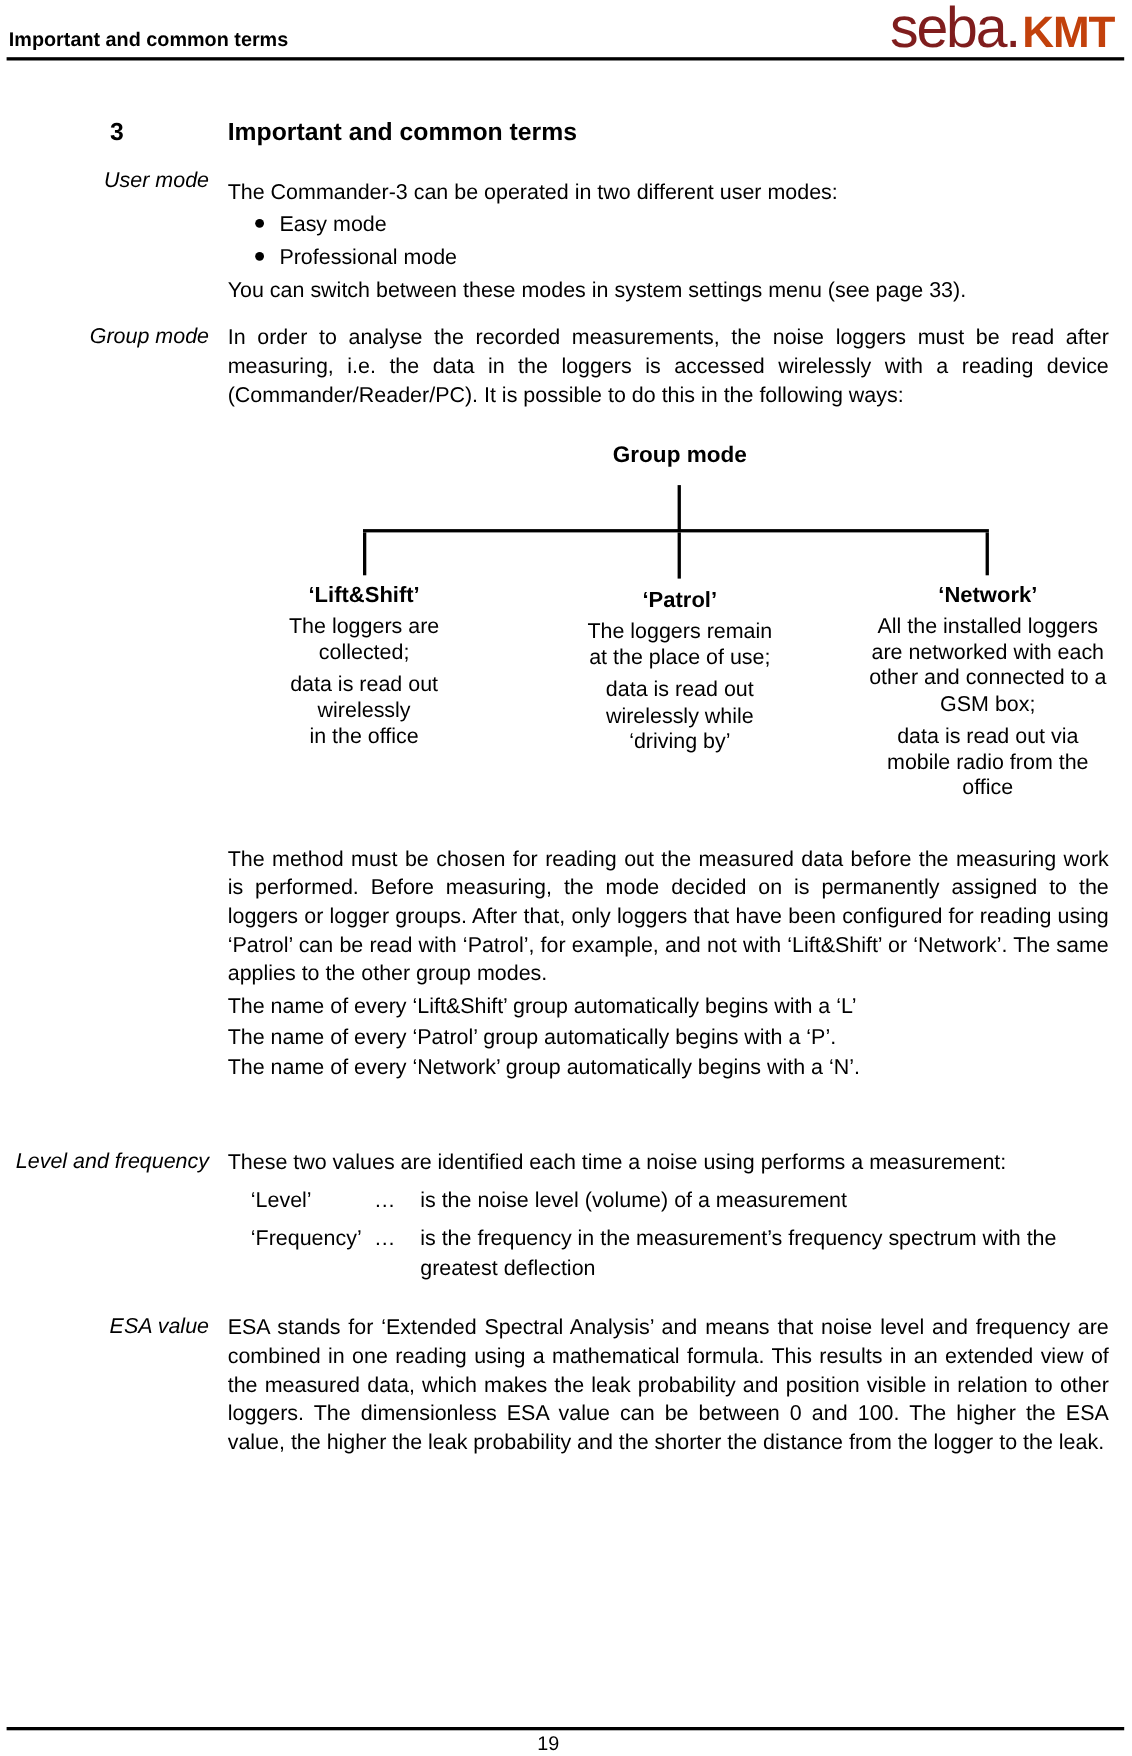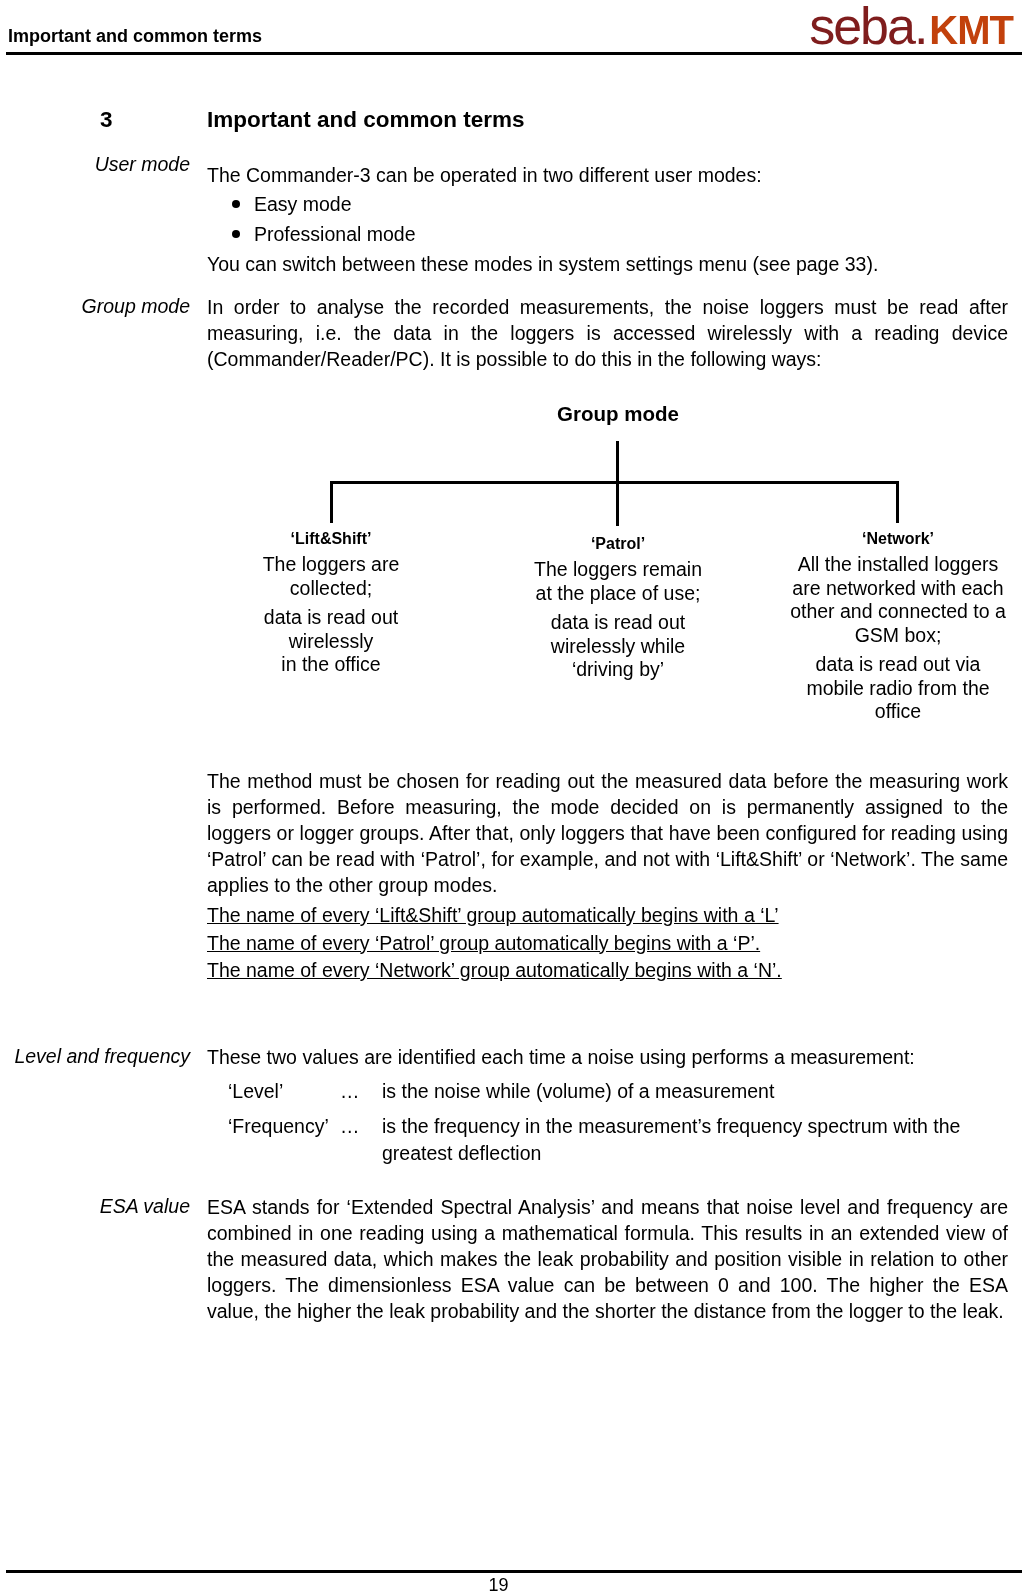--- a/index.html
+++ b/index.html
@@ -24,25 +24,25 @@
   .sec-head{position:absolute;top:107px;left:100px;font-size:22.5px;font-weight:bold;white-space:nowrap;}
   .sec-head .num{display:inline-block;width:107px;}
   
   .bullet-row{position:absolute;left:232px;width:760px;font-size:19.5px;line-height:26px;}
   .bullet-dot{display:inline-block;width:8px;height:8px;border-radius:50%;background:#000;vertical-align:middle;margin-right:14px;margin-top:-3px;}
   
   .diagram{position:absolute;top:390px;left:0;width:1029px;height:365px;}
   .dg-root{position:absolute;left:498px;top:12px;width:240px;text-align:center;font-weight:bold;font-size:20.5px;}
   .dg-line{position:absolute;background:#000;}
   .dg-col{position:absolute;text-align:center;}
-  .dg-col-title{font-weight:bold;font-size:16px;margin-bottom:5px;}
+  .dg-col-title{font-weight:bold;font-size:20px;margin-bottom:5px;}
   .dg-col-text{font-size:19.5px;line-height:23.5px;white-space:pre-line;margin-top:4px;}
   .dg-col-text + .dg-col-text{margin-top:6px;}
   
-  .naming{position:absolute;left:207px;top:902px;width:801px;font-size:19.5px;line-height:27.5px;text-decoration:underline;}
+  .naming{position:absolute;left:207px;top:902px;width:801px;font-size:19.5px;line-height:27.5px;}
   
   .defs{position:absolute;left:228px;top:1078px;width:780px;font-size:19.5px;line-height:27px;}
   .def-row{display:flex;margin-bottom:8px;}
   .def-term{width:112px;flex:0 0 112px;}
   .def-dots{width:42px;flex:0 0 42px;}
   .def-text{width:585px;flex:0 0 585px;}
   
   .footer-rule{position:absolute;top:1570px;left:6px;width:1016px;height:3px;background:#000;}
   .page-number{position:absolute;top:1575px;left:0;width:997px;text-align:center;font-size:18px;}
 </style>
@@ -116,21 +116,21 @@
     <div>The name of every ‘Patrol’ group automatically begins with a ‘P’.</div>
     <div>The name of every ‘Network’ group automatically begins with a ‘N’.</div>
   </div>
 
   <div class="side-label" style="top:1044px;">Level and frequency</div>
   <div class="bt" style="top:1044px;">These two values are identified each time a noise using performs a measurement:</div>
   <div class="defs">
     <div class="def-row">
       <div class="def-term">‘Level’</div>
       <div class="def-dots">…</div>
-      <div class="def-text">is the noise while (volume) of a measurement</div>
+      <div class="def-text">is the noise level (volume) of a measurement</div>
     </div>
     <div class="def-row">
       <div class="def-term">‘Frequency’</div>
       <div class="def-dots">…</div>
       <div class="def-text">is the frequency in the measurement’s frequency spectrum with the greatest deflection</div>
     </div>
   </div>
 
   <div class="side-label" style="top:1194px;">ESA value</div>
   <div class="bt just" style="top:1194px;">ESA stands for ‘Extended Spectral Analysis’ and means that noise level and frequency are combined in one reading using a mathematical formula. This results in an extended view of the measured data, which makes the leak probability and position visible in relation to other loggers. The dimensionless ESA value can be between 0 and 100. The higher the ESA value, the higher the leak probability and the shorter the distance from the logger to the leak.</div>

